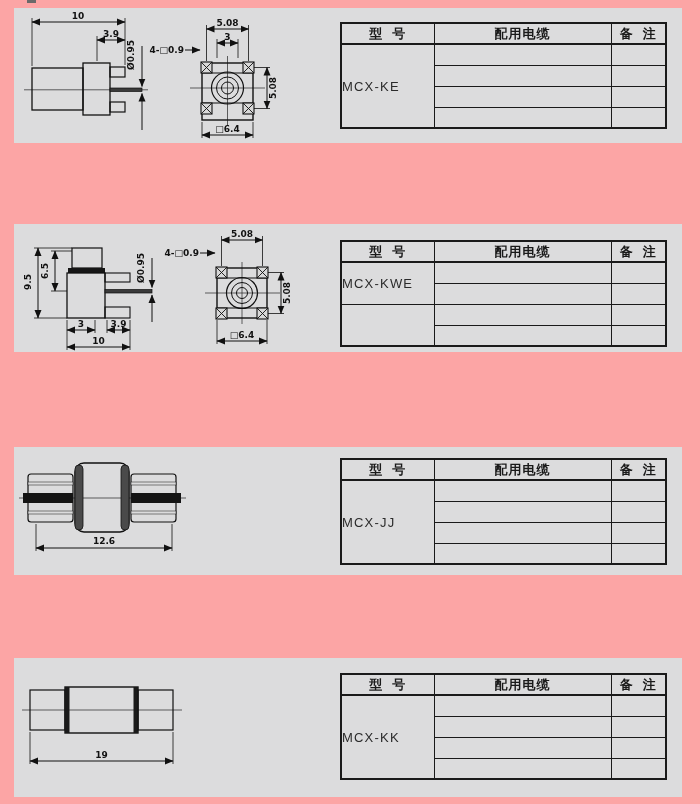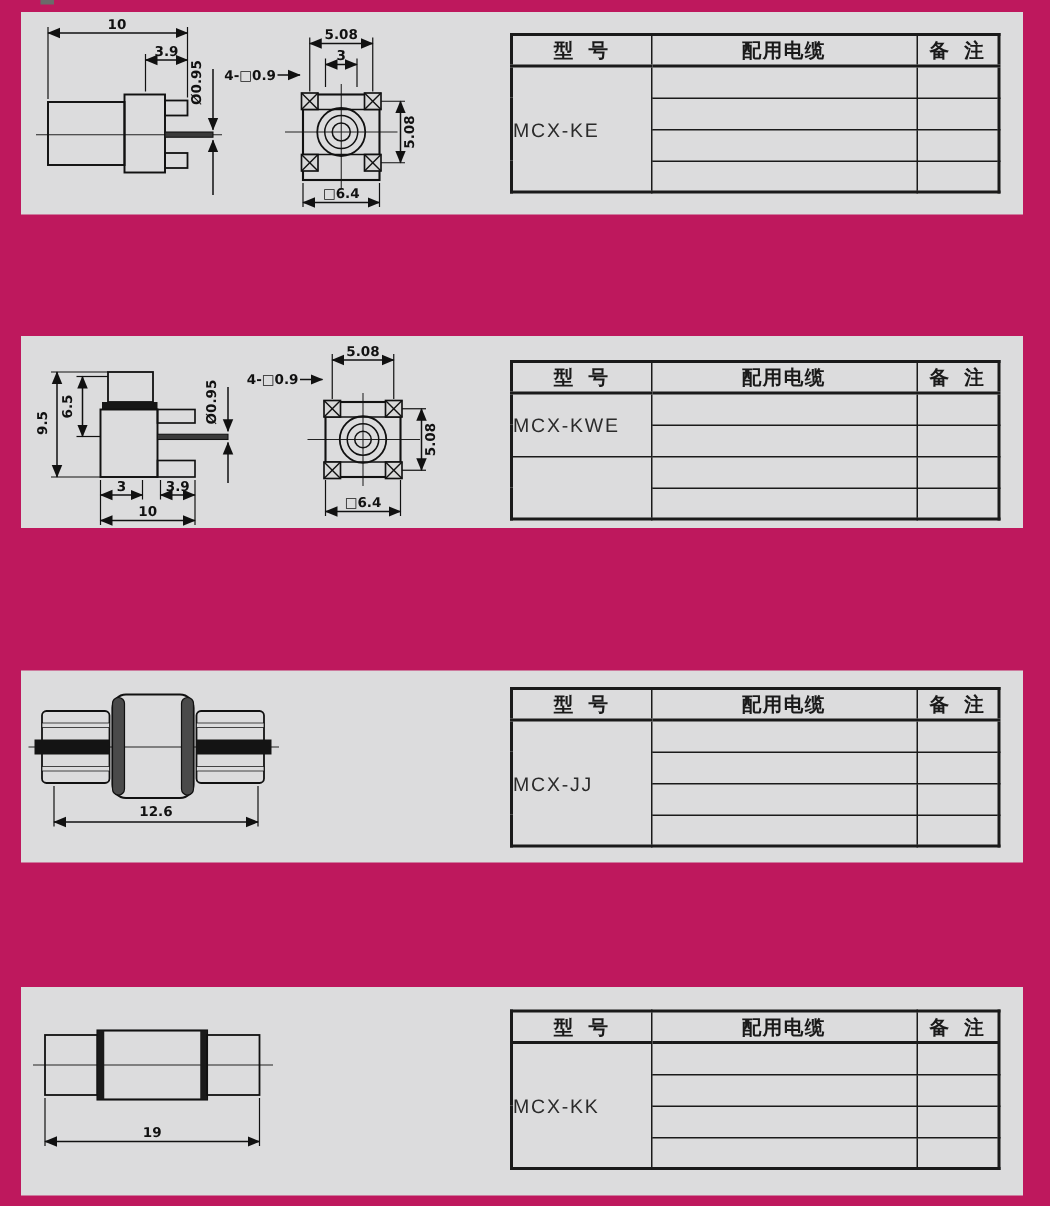--- a/index.html
+++ b/index.html
@@ -2,21 +2,21 @@
 <html><head>
 <meta charset="utf-8">
 <style>
   html,body{margin:0;padding:0;}
   body{
     width:700px;height:804px;position:relative;
     background:#f9f9f9;
     font-family:"Liberation Sans","DejaVu Sans",sans-serif;
     color:#1a1a1a;
   }
-  .page{position:absolute;inset:0;background:#be185d;overflow:hidden;}
+  .page{position:absolute;inset:0;background:#fca5a5;overflow:hidden;}
   .edge-mark{position:absolute;left:27px;top:0;width:9px;height:3px;background:#6a6a6a;}
   .panel{position:absolute;left:14px;width:668px;background:#dcdcdd;}
   .panel.p1{top:8px;height:135px;}
   .panel.p2{top:224px;height:128px;}
   .panel.p3{top:447px;height:128px;}
   .panel.p4{top:658px;height:139px;}
   .drawing{position:absolute;left:0;top:0;}
 
   table.spec{
     position:absolute;left:326px;width:325px;

